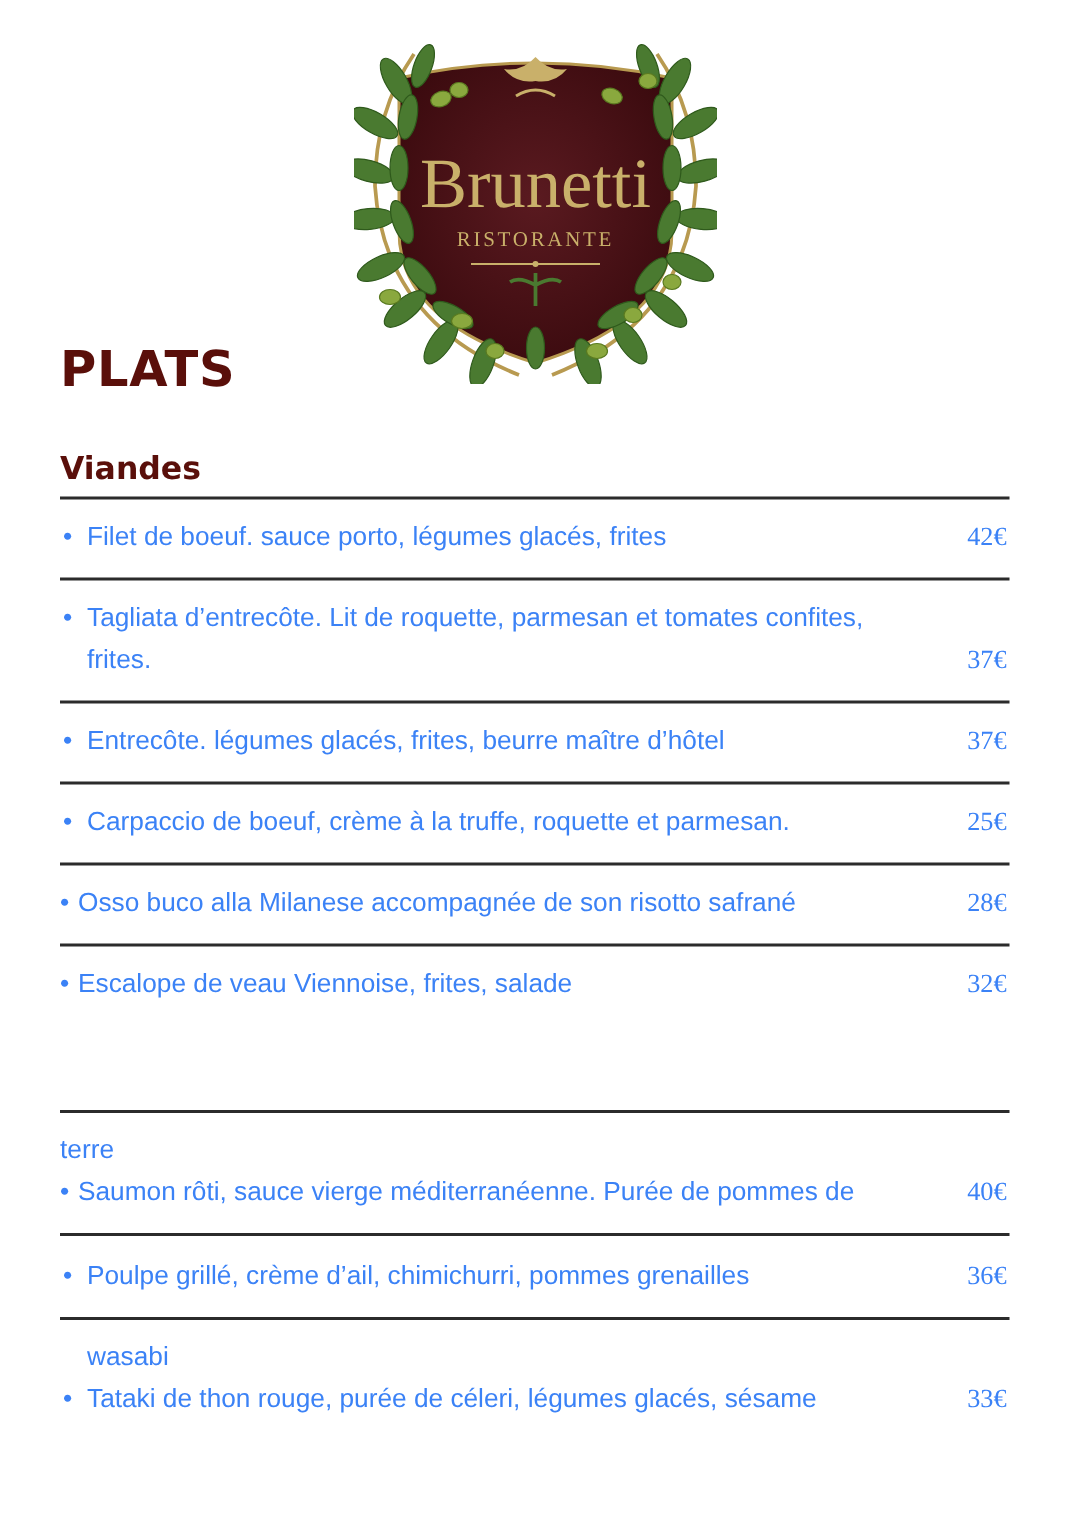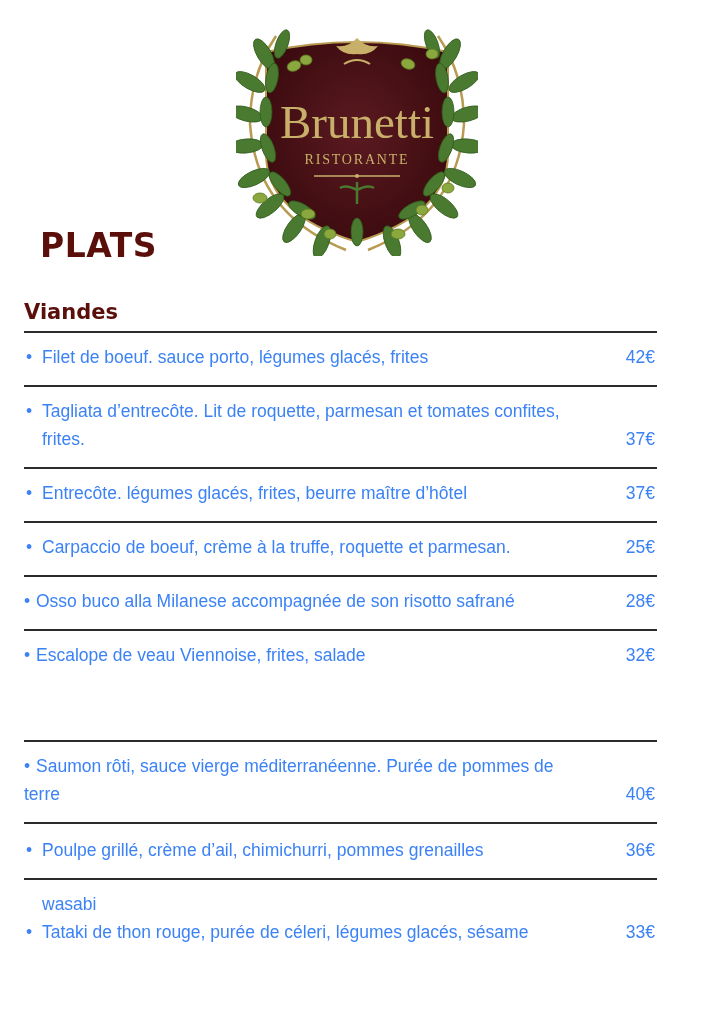--- a/index.html
+++ b/index.html
@@ -3,27 +3,27 @@
   <meta charset="utf-8">
   <style>
     html, body { margin: 0; padding: 0; background: #ffffff; }
     body { width: 711px; height: 1020px; position: relative; overflow: hidden; font-family: "Liberation Sans", sans-serif; color: #1a1a1a; }
 
     .logo { position: absolute; left: 236px; top: 24px; width: 242px; height: 232px; }
     .logo svg { width: 100%; height: 100%; display: block; }
 
     .page-title { position: absolute; left: 40px; top: 226px; margin: 0; font-family: "DejaVu Sans", sans-serif; font-weight: bold; font-size: 33px; letter-spacing: 0.5px; color: #5a0f0a; text-align: right; }
 
-    .section { position: absolute; left: 24px; width: 633px; }
+    .section { position: absolute; left: 40px; width: 633px; }
     .section-title { margin: 0; height: 32px; font-family: "DejaVu Sans", sans-serif; font-weight: bold; font-size: 21px; color: #5a0f0a; line-height: 30px; }
     .rule { height: 0; border-top: 2px solid #2b2b2b; }
 
     .item { position: relative; font-size: 17.5px; line-height: 28px; color: #3b82f6; }
     .item .text { display: block; }
-    .item .price { position: absolute; right: 2px; bottom: 0; line-height: 28px; }
+    .item .price { position: absolute; right: 2px; bottom: 0; line-height: 28px; font-family: Liberation Serif, serif; }
 
     .bullet { display: inline-block; width: 16px; }
   </style>
 </head>
 <body>
 
 <div class="logo">
   <svg viewBox="0 0 242 232" xmlns="http://www.w3.org/2000/svg">
     <defs>
       <radialGradient id="bg" cx="50%" cy="45%" r="60%">
@@ -136,22 +136,22 @@
   <div class="item" style="margin-top:10px;">
     <span class="text"><span class="bullet" style="width:12px;">•</span><span>Escalope de veau Viennoise, frites, salade</span></span>
     <span class="price">32€</span>
   </div>
 </div>
 
 <div class="section" style="top:738px;">
   <div class="rule" style="margin-top:2px;"></div>
 
   <div class="item" style="margin-top:10px;">
+    <span class="text">terre</span>
     <span class="text"><span class="bullet" style="width:12px;">•</span><span>Saumon rôti, sauce vierge méditerranéenne. Purée de pommes de</span></span>
-    <span class="text">terre</span>
     <span class="price">40€</span>
   </div>
   <div class="rule" style="margin-top:14px;"></div>
 
   <div class="item" style="margin-top:12px; padding-left:2px;">
     <span class="text"><span class="bullet">•</span><span>Poulpe grillé, crème d’ail, chimichurri, pommes grenailles</span></span>
     <span class="price">36€</span>
   </div>
   <div class="rule" style="margin-top:14px;"></div>
 

